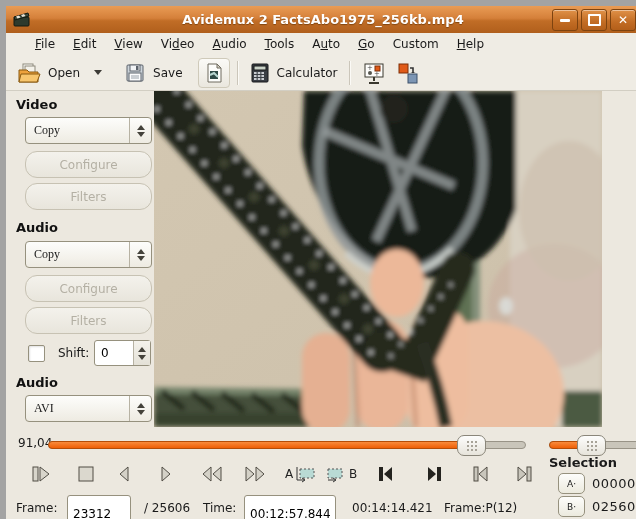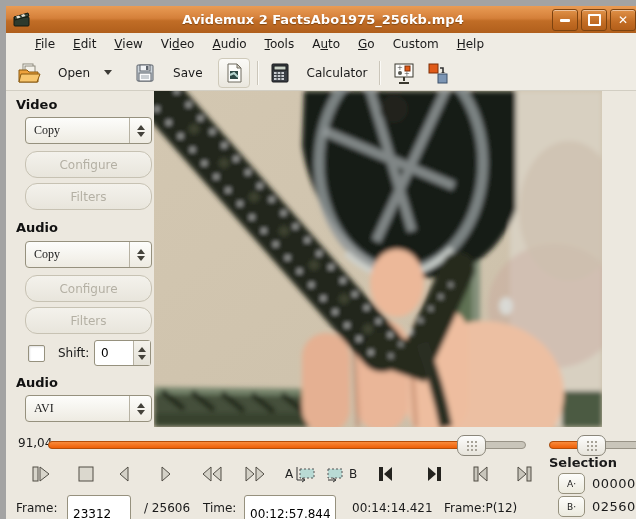--- a/index.html
+++ b/index.html
@@ -24,21 +24,21 @@
   .wbtn .box{width:9px;height:8px;border:2px solid #fff;border-radius:1px;}
   .wbtn .x{color:#fff;font-weight:bold;font-size:12px;line-height:1;}
   
   .menubar{position:absolute;left:0;top:27px;width:100%;height:22px;background:#efece4;
     display:flex;align-items:center;padding-left:20px;box-sizing:border-box;}
   .menu-item{padding:3px 9px;cursor:pointer;}
   .menu-item u{text-decoration:underline;}
   
   .toolbar{position:absolute;left:0;top:49px;width:100%;height:36px;background:#efece4;
     border-bottom:1px solid #d2cec3;display:flex;align-items:center;padding-left:6px;box-sizing:border-box;}
-  .tbtn{display:flex;align-items:center;gap:17px;padding:3px 5px;border-radius:4px;cursor:pointer;}
+  .tbtn{display:flex;align-items:center;gap:7px;padding:3px 5px;border-radius:4px;cursor:pointer;}
   .tbtn.bordered{border:1px solid #cfcaba;background:linear-gradient(#fbfaf7,#eae7de);}
   .tsep{width:1px;height:24px;background:#cbc6ba;margin:0 7px;box-shadow:1px 0 0 #fbfaf6;}
   .drop-arrow{width:0;height:0;border-left:4px solid transparent;border-right:4px solid transparent;
     border-top:5px solid #3d3b36;margin:0 4px;}
   
   .panel{position:absolute;left:0;top:85px;width:148px;height:340px;background:#ece8df;}
   .sec-title{position:absolute;font-weight:bold;font-size:13px;color:#111;}
   .combo{position:absolute;width:127px;height:27px;border:1px solid #96917e;border-radius:4px;
     background:linear-gradient(#fdfdfb,#eeebe2);display:flex;align-items:center;box-sizing:border-box;cursor:pointer;}
   .combo .clabel{flex:1;padding-left:8px;font-family:Liberation Serif, serif;}

